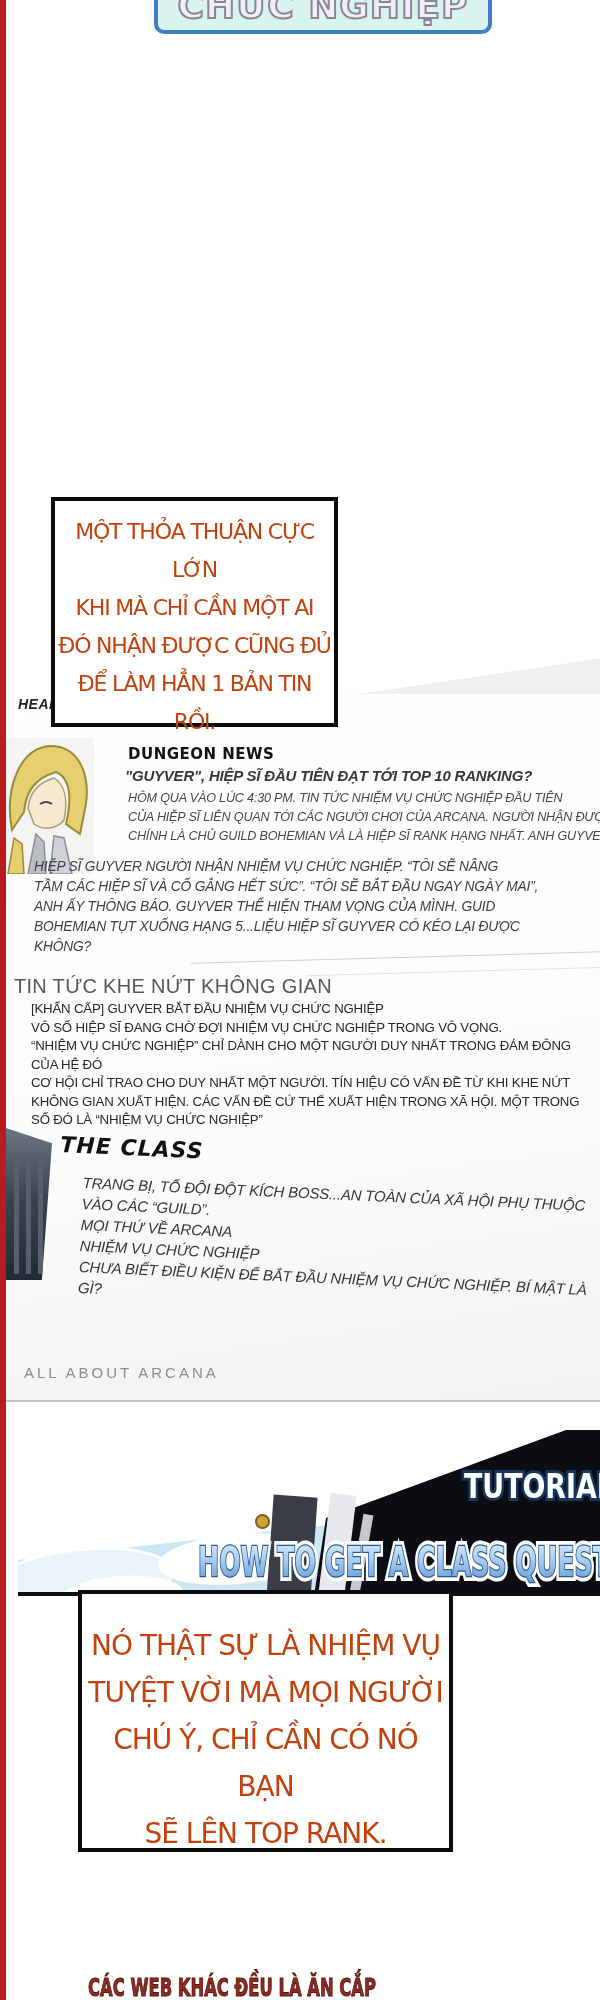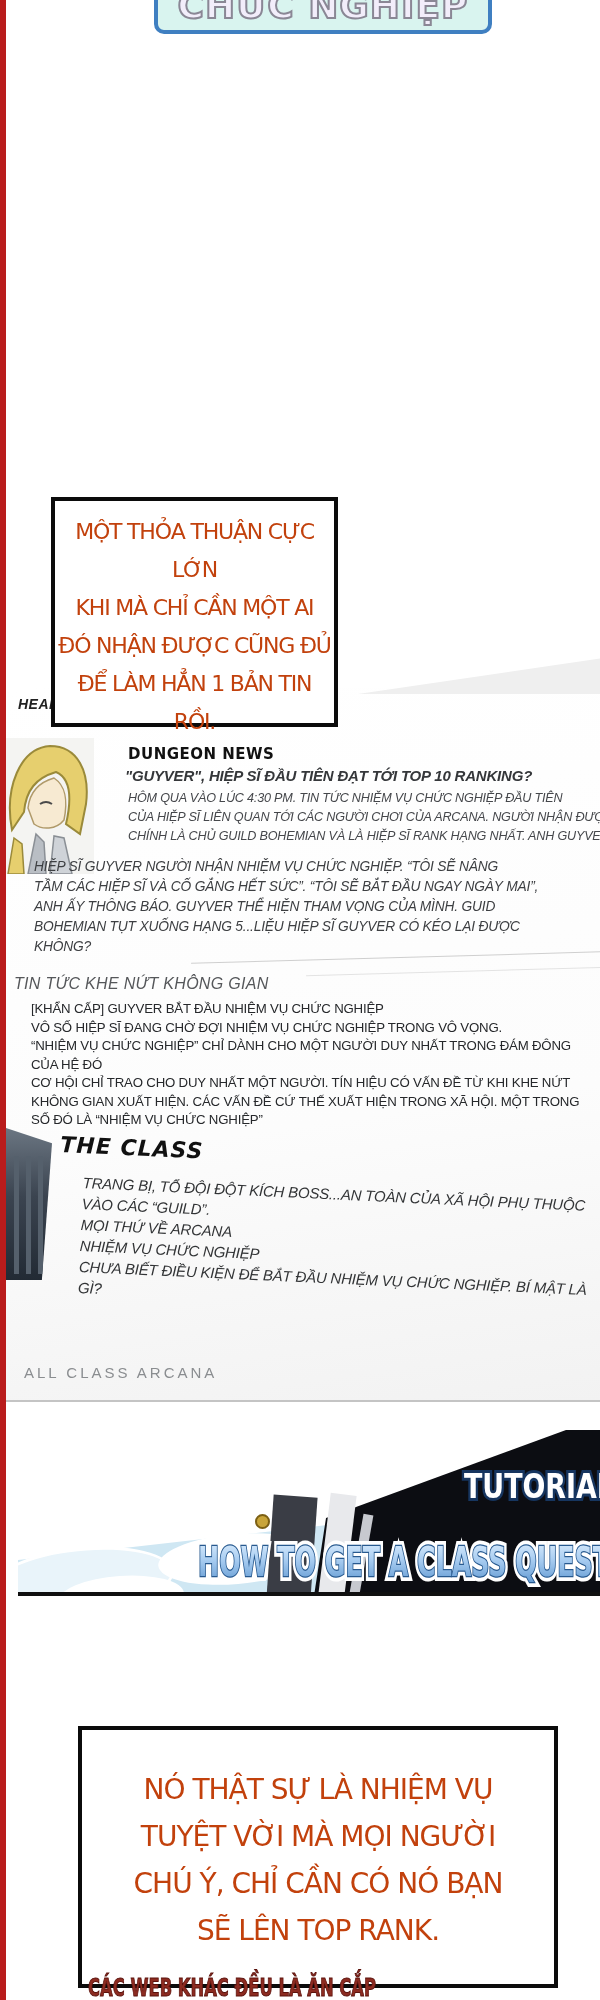--- a/index.html
+++ b/index.html
@@ -26,35 +26,35 @@
 
   .masthead{left:12px;top:696px;z-index:2;font-weight:bold;font-style:italic;
          font-size:14px;color:#222;letter-spacing:.5px;}
 
   
   .speech{background:#fff;border:4px solid #0b0b0b;z-index:5;
           font-family:"DejaVu Sans",sans-serif;font-weight:normal;color:#c2410c;
           text-align:center;white-space:pre-line;}
   .speech-1{left:45px;top:497px;width:287px;height:230px;font-size:22px;
           line-height:38px;letter-spacing:-1.2px;padding-top:12px;box-sizing:border-box;}
-  .speech-2{left:72px;top:1726px;width:480px;height:262px;font-size:28px;
-          line-height:47px;letter-spacing:-1px;padding-top:36px;box-sizing:border-box;}
+  .speech-2{left:72px;top:1590px;width:375px;height:262px;font-size:28px;
+          line-height:47px;letter-spacing:-1px;padding-top:28px;box-sizing:border-box;}
 
   
   .news-title{left:122px;top:745px;z-index:3;font-family:"DejaVu Sans",sans-serif;
           font-weight:bold;font-size:15px;color:#111;letter-spacing:.5px;}
   .news-headline{left:119px;top:767px;z-index:3;font-style:italic;font-weight:600;
           font-size:15px;color:#35373a;white-space:nowrap;letter-spacing:-.2px;}
   .news-body-1{left:122px;top:788px;z-index:3;font-style:italic;font-size:13px;
           line-height:19px;color:#45474b;white-space:pre;letter-spacing:-.2px;
           transform:scaleX(.97);transform-origin:left top;}
   .news-body-2{left:28px;top:856px;z-index:3;font-style:italic;font-size:14.5px;
           line-height:20px;color:#3d3f42;white-space:pre-line;letter-spacing:-.2px;
           transform:scaleX(.95);transform-origin:left top;width:600px;}
-  .sec2-title{left:8px;top:975px;z-index:3;font-style:italic;font-size:16px;
+  .sec2-title{left:8px;top:975px;z-index:3;font-size:20px;
           color:#55575a;letter-spacing:.3px;}
   .sec2-body{left:25px;top:1000px;z-index:3;font-size:13.5px;font-weight:500;
           line-height:18.5px;color:#26282b;white-space:pre-line;letter-spacing:-.2px;
           width:600px;transform:scaleX(.98);transform-origin:left top;}
 
   .class-photo{left:0;top:1128px;width:46px;height:152px;z-index:2;
           background:linear-gradient(180deg,#6b7682 0%,#3b4450 45%,#222a34 100%);
           clip-path:polygon(0 0,100% 10%,78% 100%,0 100%);}
   .class-photo span{position:absolute;top:28px;bottom:6px;width:5px;background:#55606c;}
   .class-block{left:55px;top:1132px;z-index:3;transform:rotate(2.6deg);transform-origin:left top;}
@@ -158,21 +158,21 @@
   <div class="abs class-block">
     <div class="class-title">THE CLASS</div>
     <div class="class-body">TRANG BỊ, TỔ ĐỘI ĐỘT KÍCH BOSS...AN TOÀN CỦA XÃ HỘI PHỤ THUỘC
 VÀO CÁC “GUILD”.
 MỌI THỨ VỀ ARCANA
 NHIỆM VỤ CHỨC NGHIỆP
 CHƯA BIẾT ĐIỀU KIỆN ĐỂ BẮT ĐẦU NHIỆM VỤ CHỨC NGHIỆP. BÍ MẬT LÀ
 GÌ?</div>
   </div>
 
-  <div class="abs paper-footer">ALL CLASS ARCANA</div>
+  <div class="abs paper-footer">ALL ABOUT ARCANA</div>
   <div class="abs paper-rule"></div>
 
   <div class="abs comment-avatar">
     <span class="head"></span>
       <span class="body"></span>
   </div>
   <div class="abs comment-meta">MARADOCTOR: 8 HOURS AGO</div>
 
   <div class="abs band">
     <div class="sky"></div>

